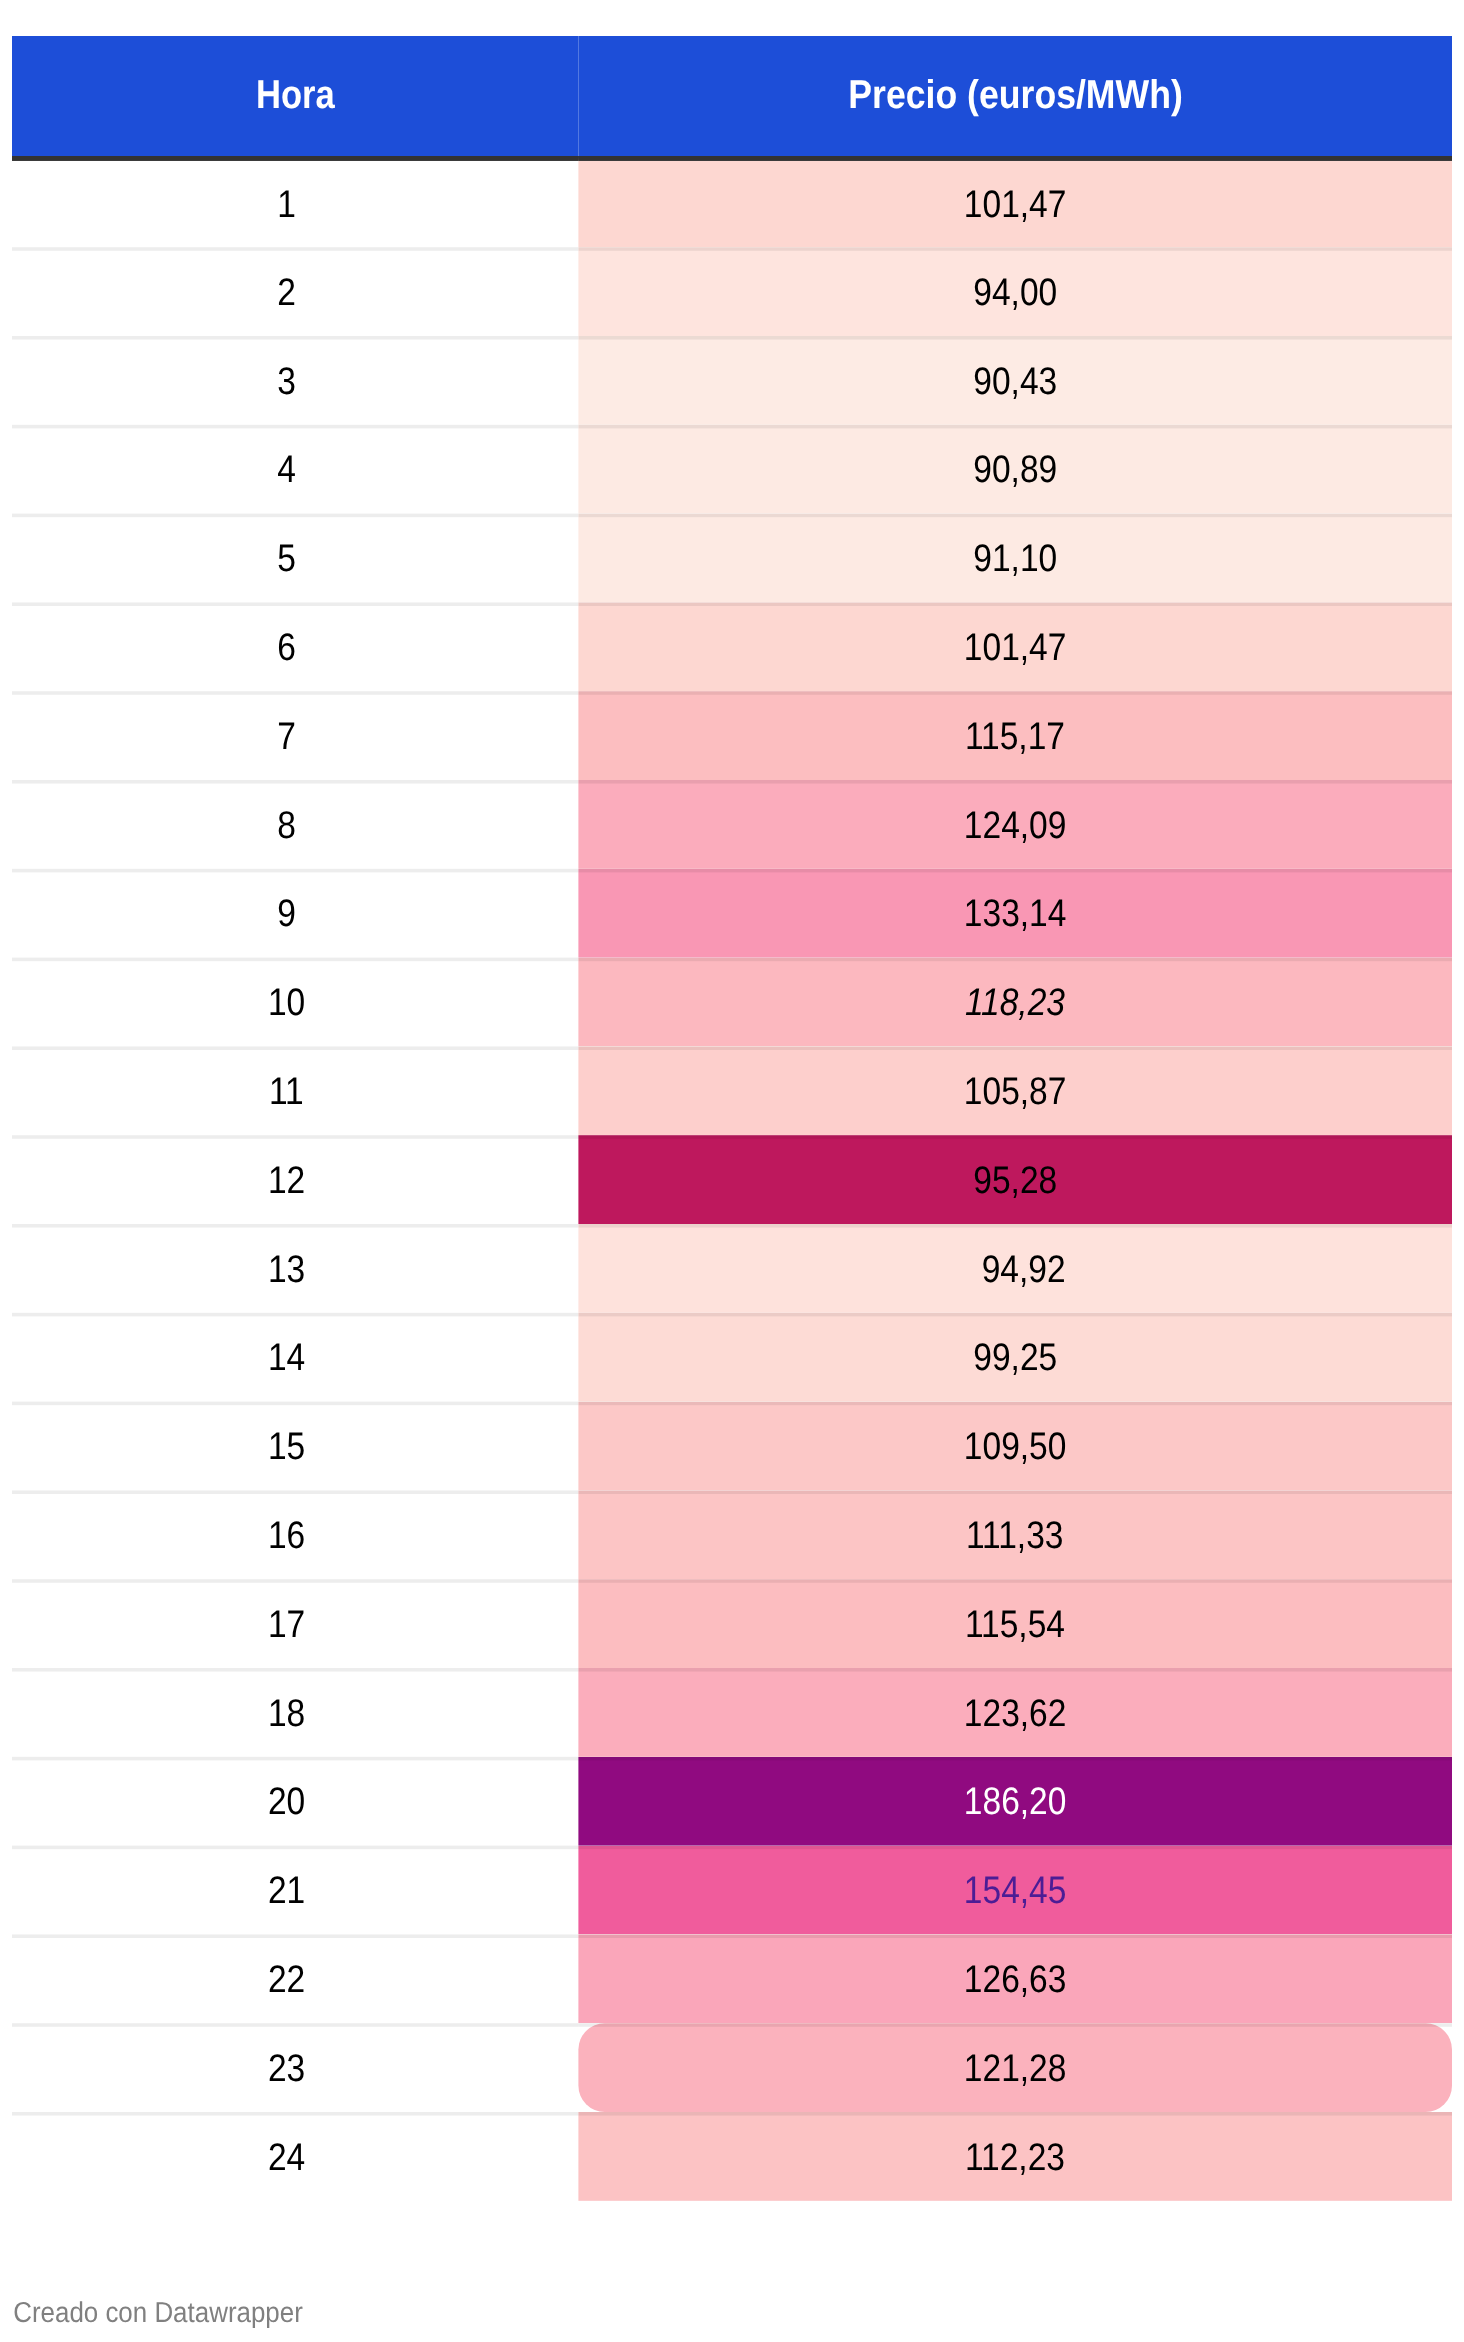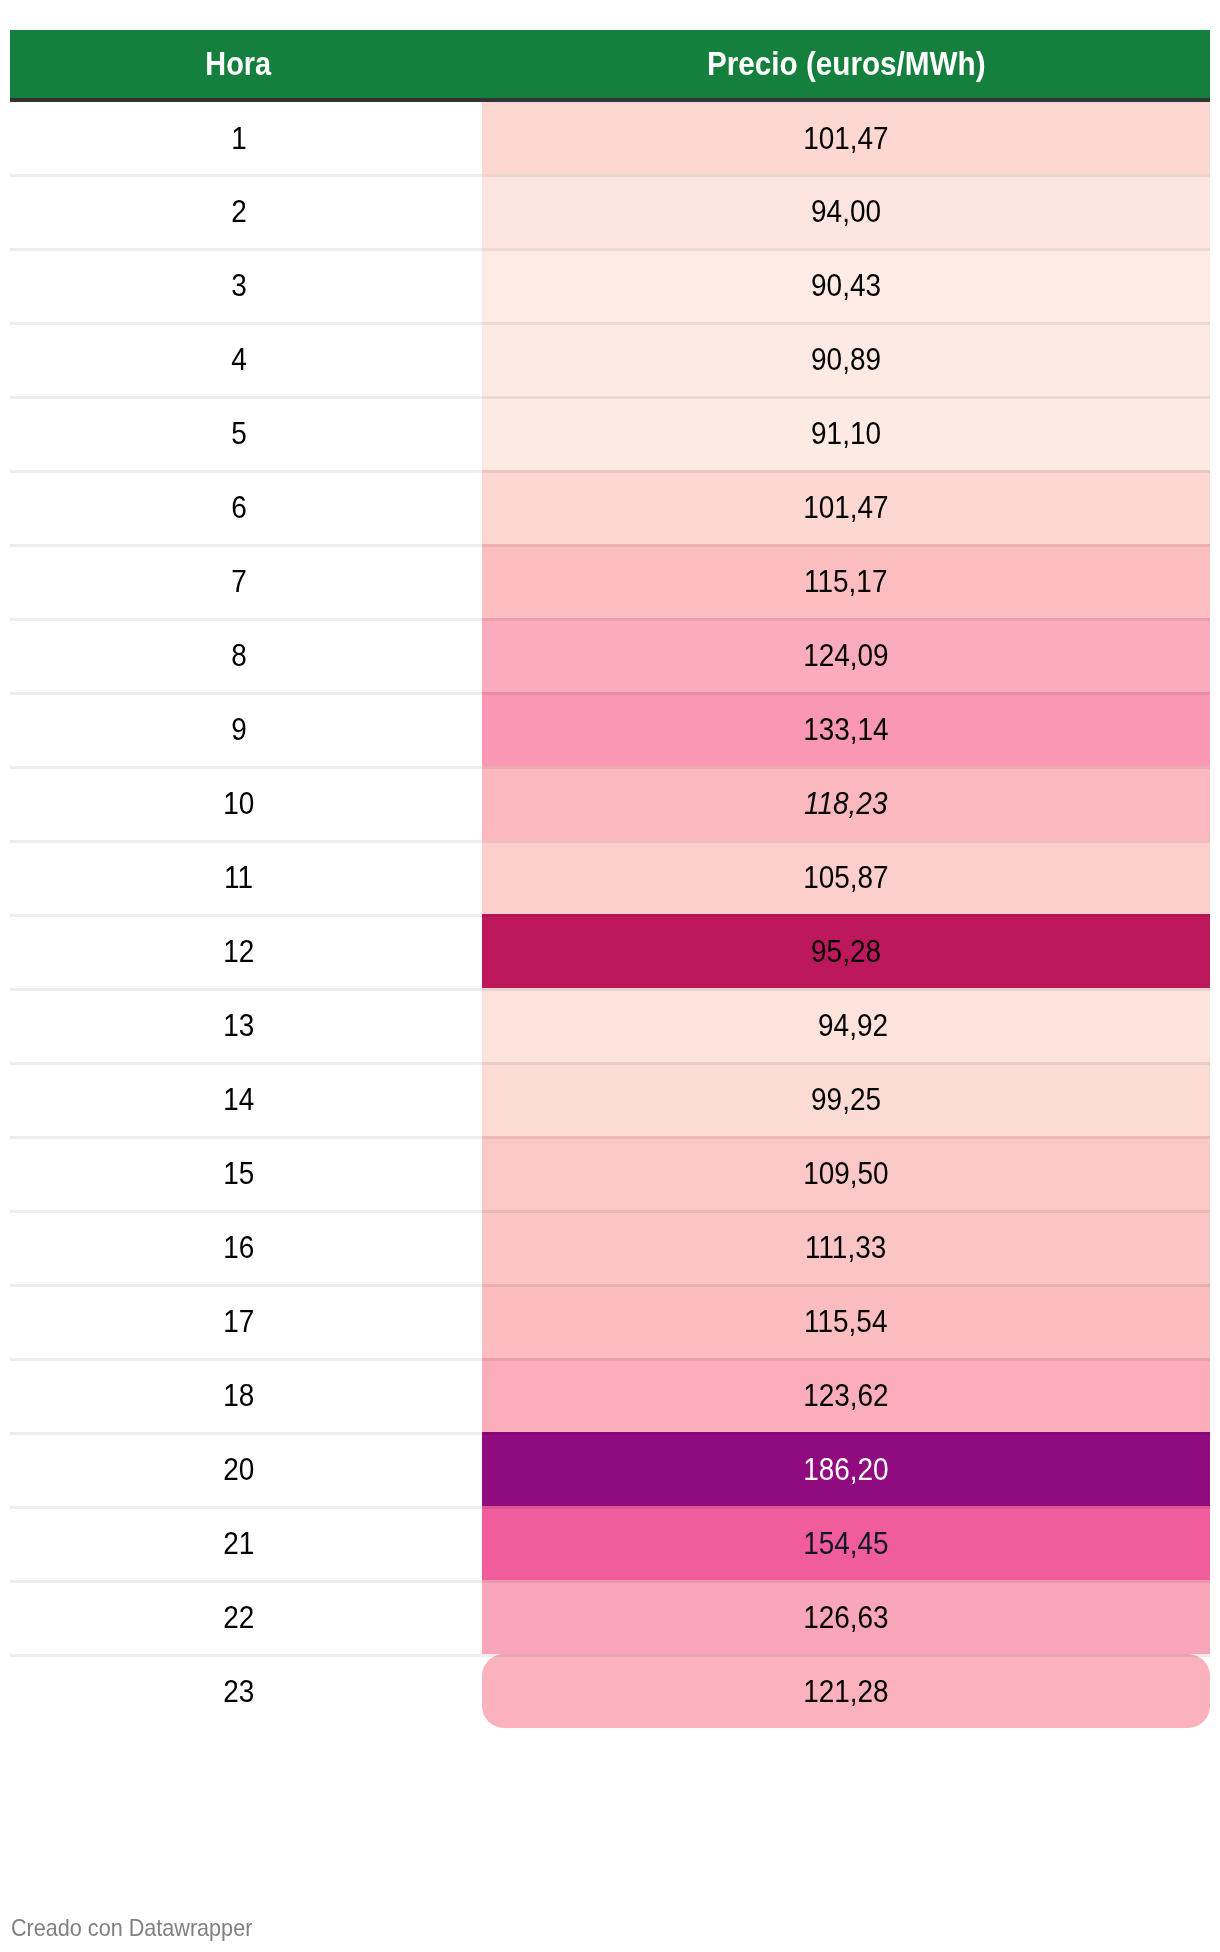--- a/index.html
+++ b/index.html
@@ -23,24 +23,24 @@
   table.dw-table {
     border-collapse: collapse;
     border-spacing: 0;
     width: 1200px;
     table-layout: fixed;
   }
   table.dw-table col.col-hora { width: 472px; }
   table.dw-table col.col-precio { width: 728px; }
 
   thead tr.header-row th {
-    background: #15803d;
+    background: #1d4ed8;
     color: #ffffff;
     text-align: center;
-    padding: 0;
+    padding: 16px;
     height: 68px;
     vertical-align: middle;
     border-bottom: 4px solid #333333;
     line-height: 1;
   }
   thead tr.header-row th span.t {
     display: inline-block;
     font-size: 33.5px;
     font-weight: bold;
     line-height: 1;
@@ -182,27 +182,31 @@
         <tr>
           <td class="cell-hora"><span class="t">18</span></td>
           <td class="cell-precio" style="background: rgb(251, 173, 188); color: rgb(0, 0, 0);"><span class="t">123,62</span></td>
         </tr>
         <tr>
           <td class="cell-hora"><span class="t">20</span></td>
           <td class="cell-precio" style="background: rgb(144, 10, 128); color: rgb(255, 255, 255);"><span class="t">186,20</span></td>
         </tr>
         <tr>
           <td class="cell-hora"><span class="t">21</span></td>
-          <td class="cell-precio" style="background: rgb(240, 92, 156); color: #0f172a; margin-left: 32px;"><span class="t">154,45</span></td>
+          <td class="cell-precio" style="background: rgb(240, 92, 156); color: #4c1d95; margin-left: 32px;"><span class="t">154,45</span></td>
         </tr>
         <tr>
           <td class="cell-hora"><span class="t">22</span></td>
           <td class="cell-precio" style="background: rgb(250, 166, 186); color: rgb(0, 0, 0);"><span class="t">126,63</span></td>
         </tr>
         <tr>
           <td class="cell-hora"><span class="t">23</span></td>
           <td class="cell-precio" style="background: rgb(251, 178, 189); color: rgb(0, 0, 0); border-radius: 22px;"><span class="t">121,28</span></td>
+        </tr>
+        <tr>
+          <td class="cell-hora"><span class="t">24</span></td>
+          <td class="cell-precio" style="background: rgb(252, 195, 196); color: rgb(0, 0, 0);"><span class="t">112,23</span></td>
         </tr>
       </tbody>
   </table>
 </div>
 
 <div class="footer">Creado con Datawrapper</div>
 
 </body></html>

